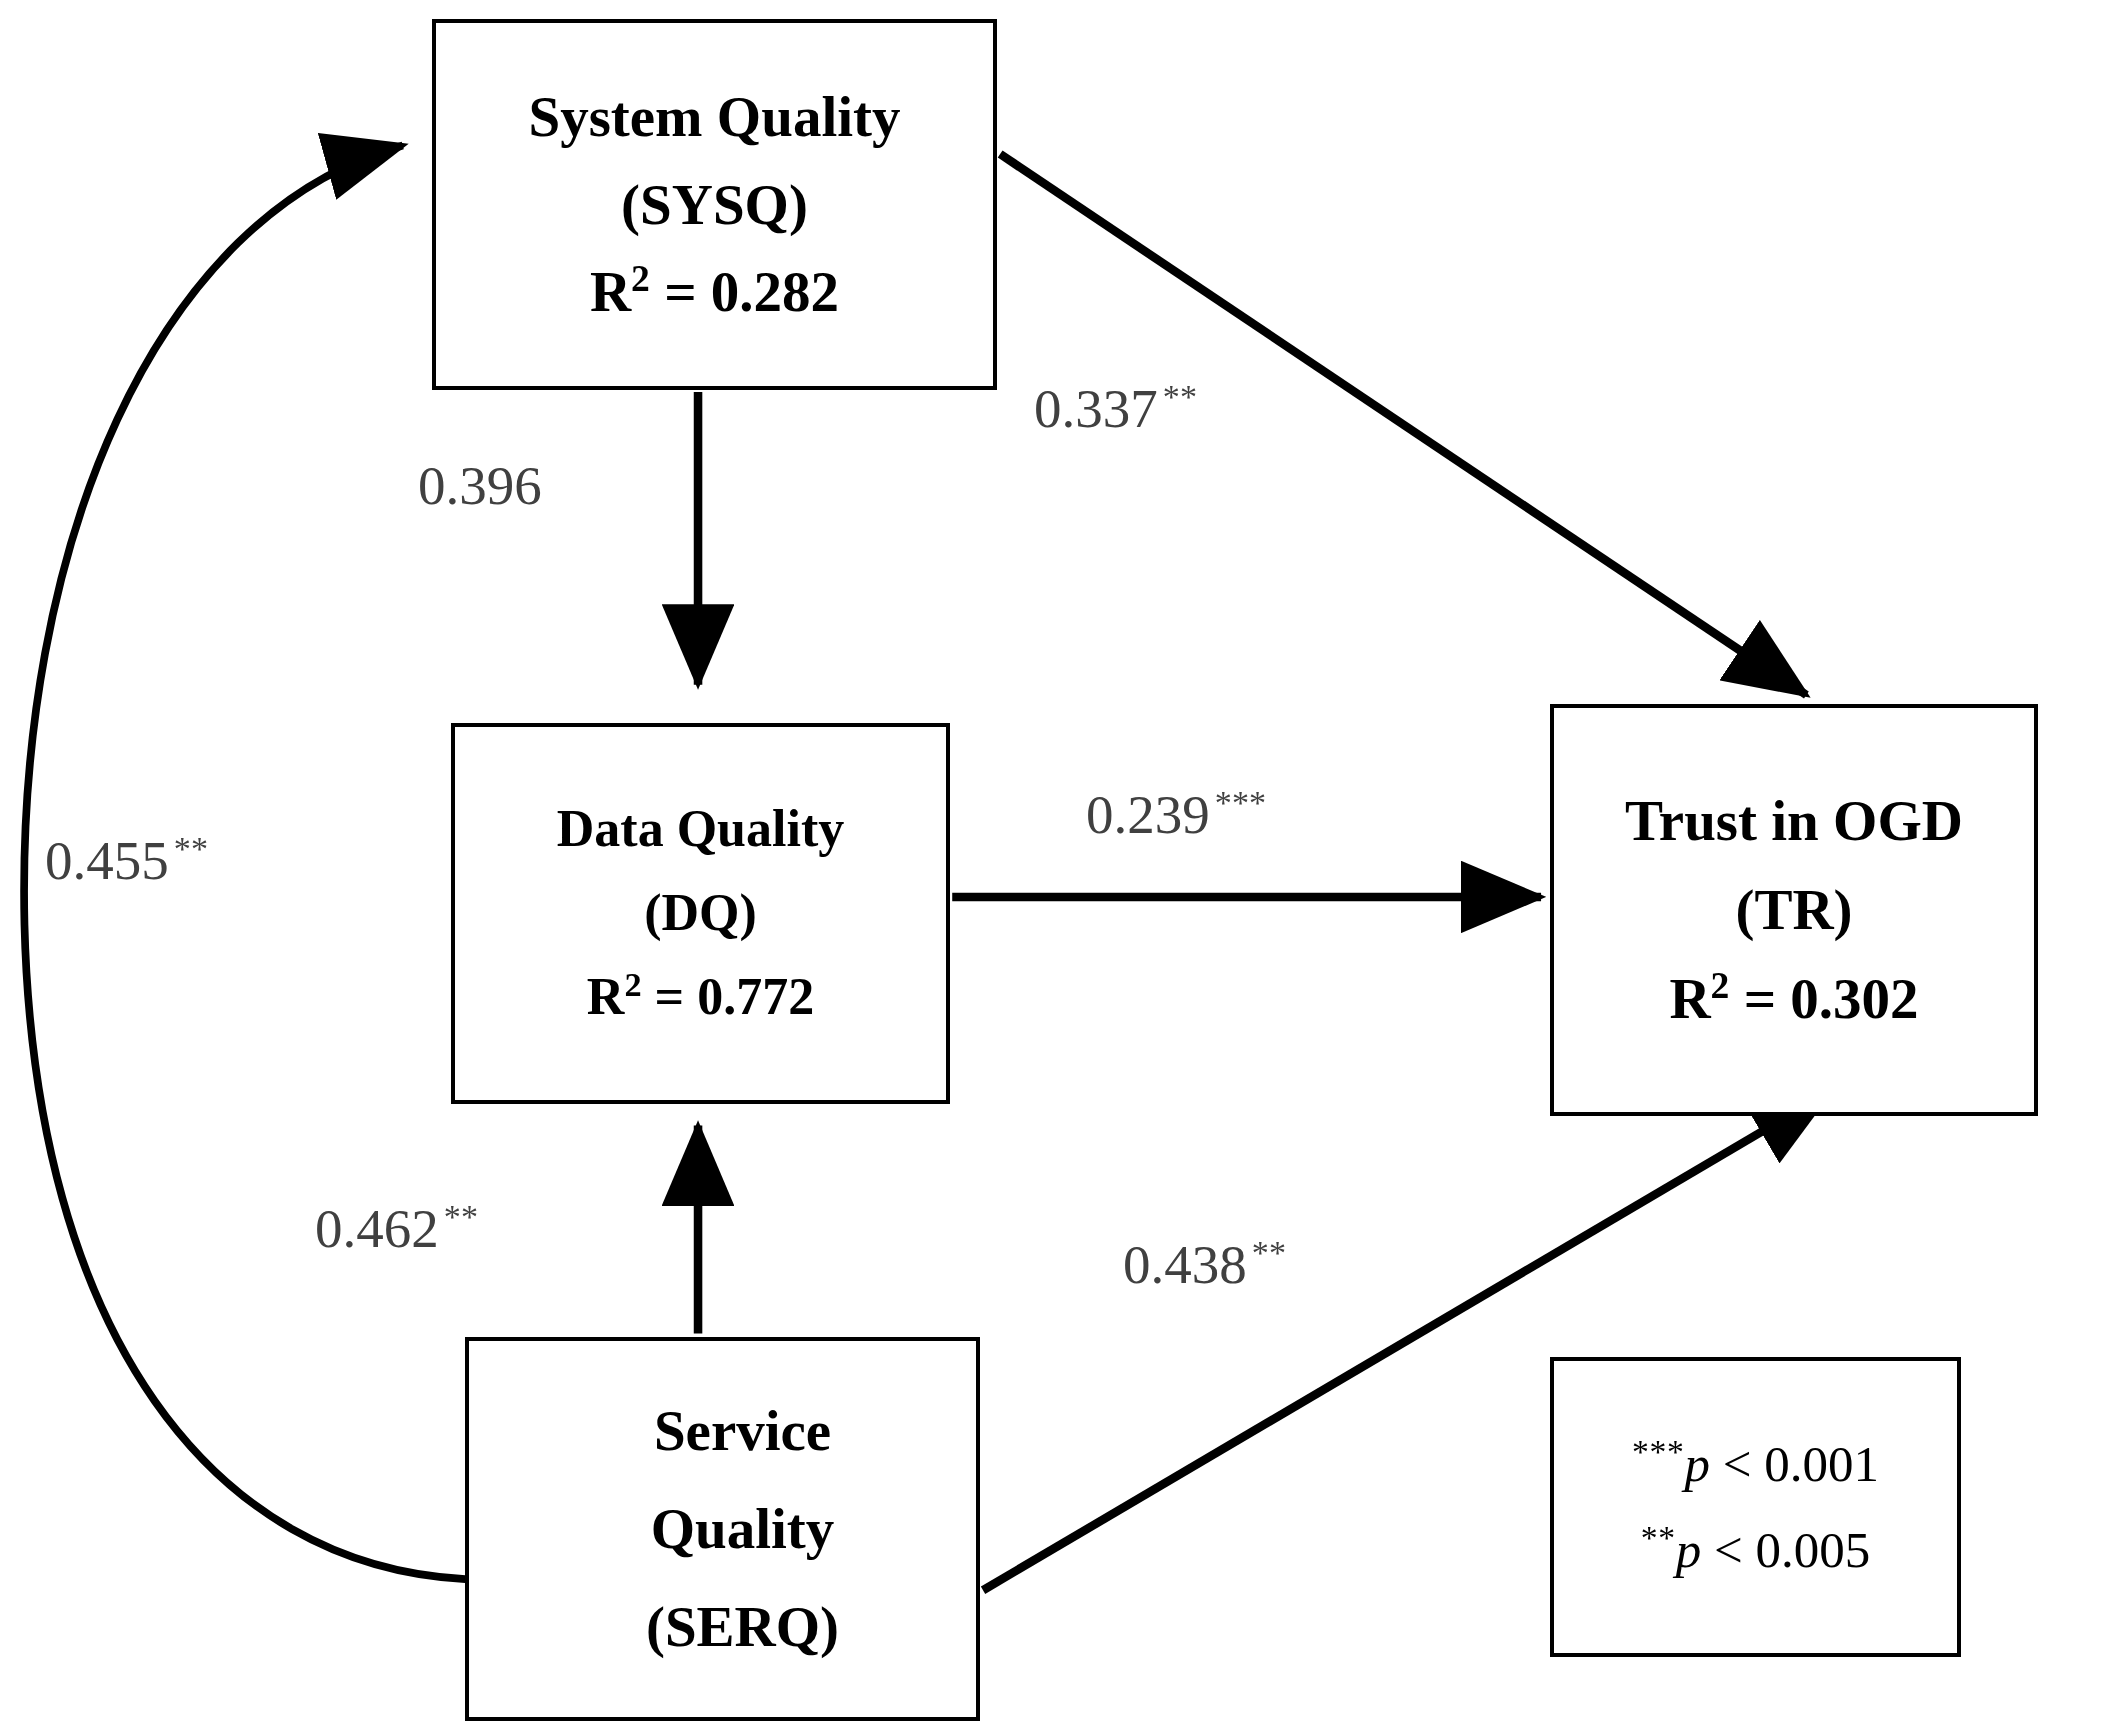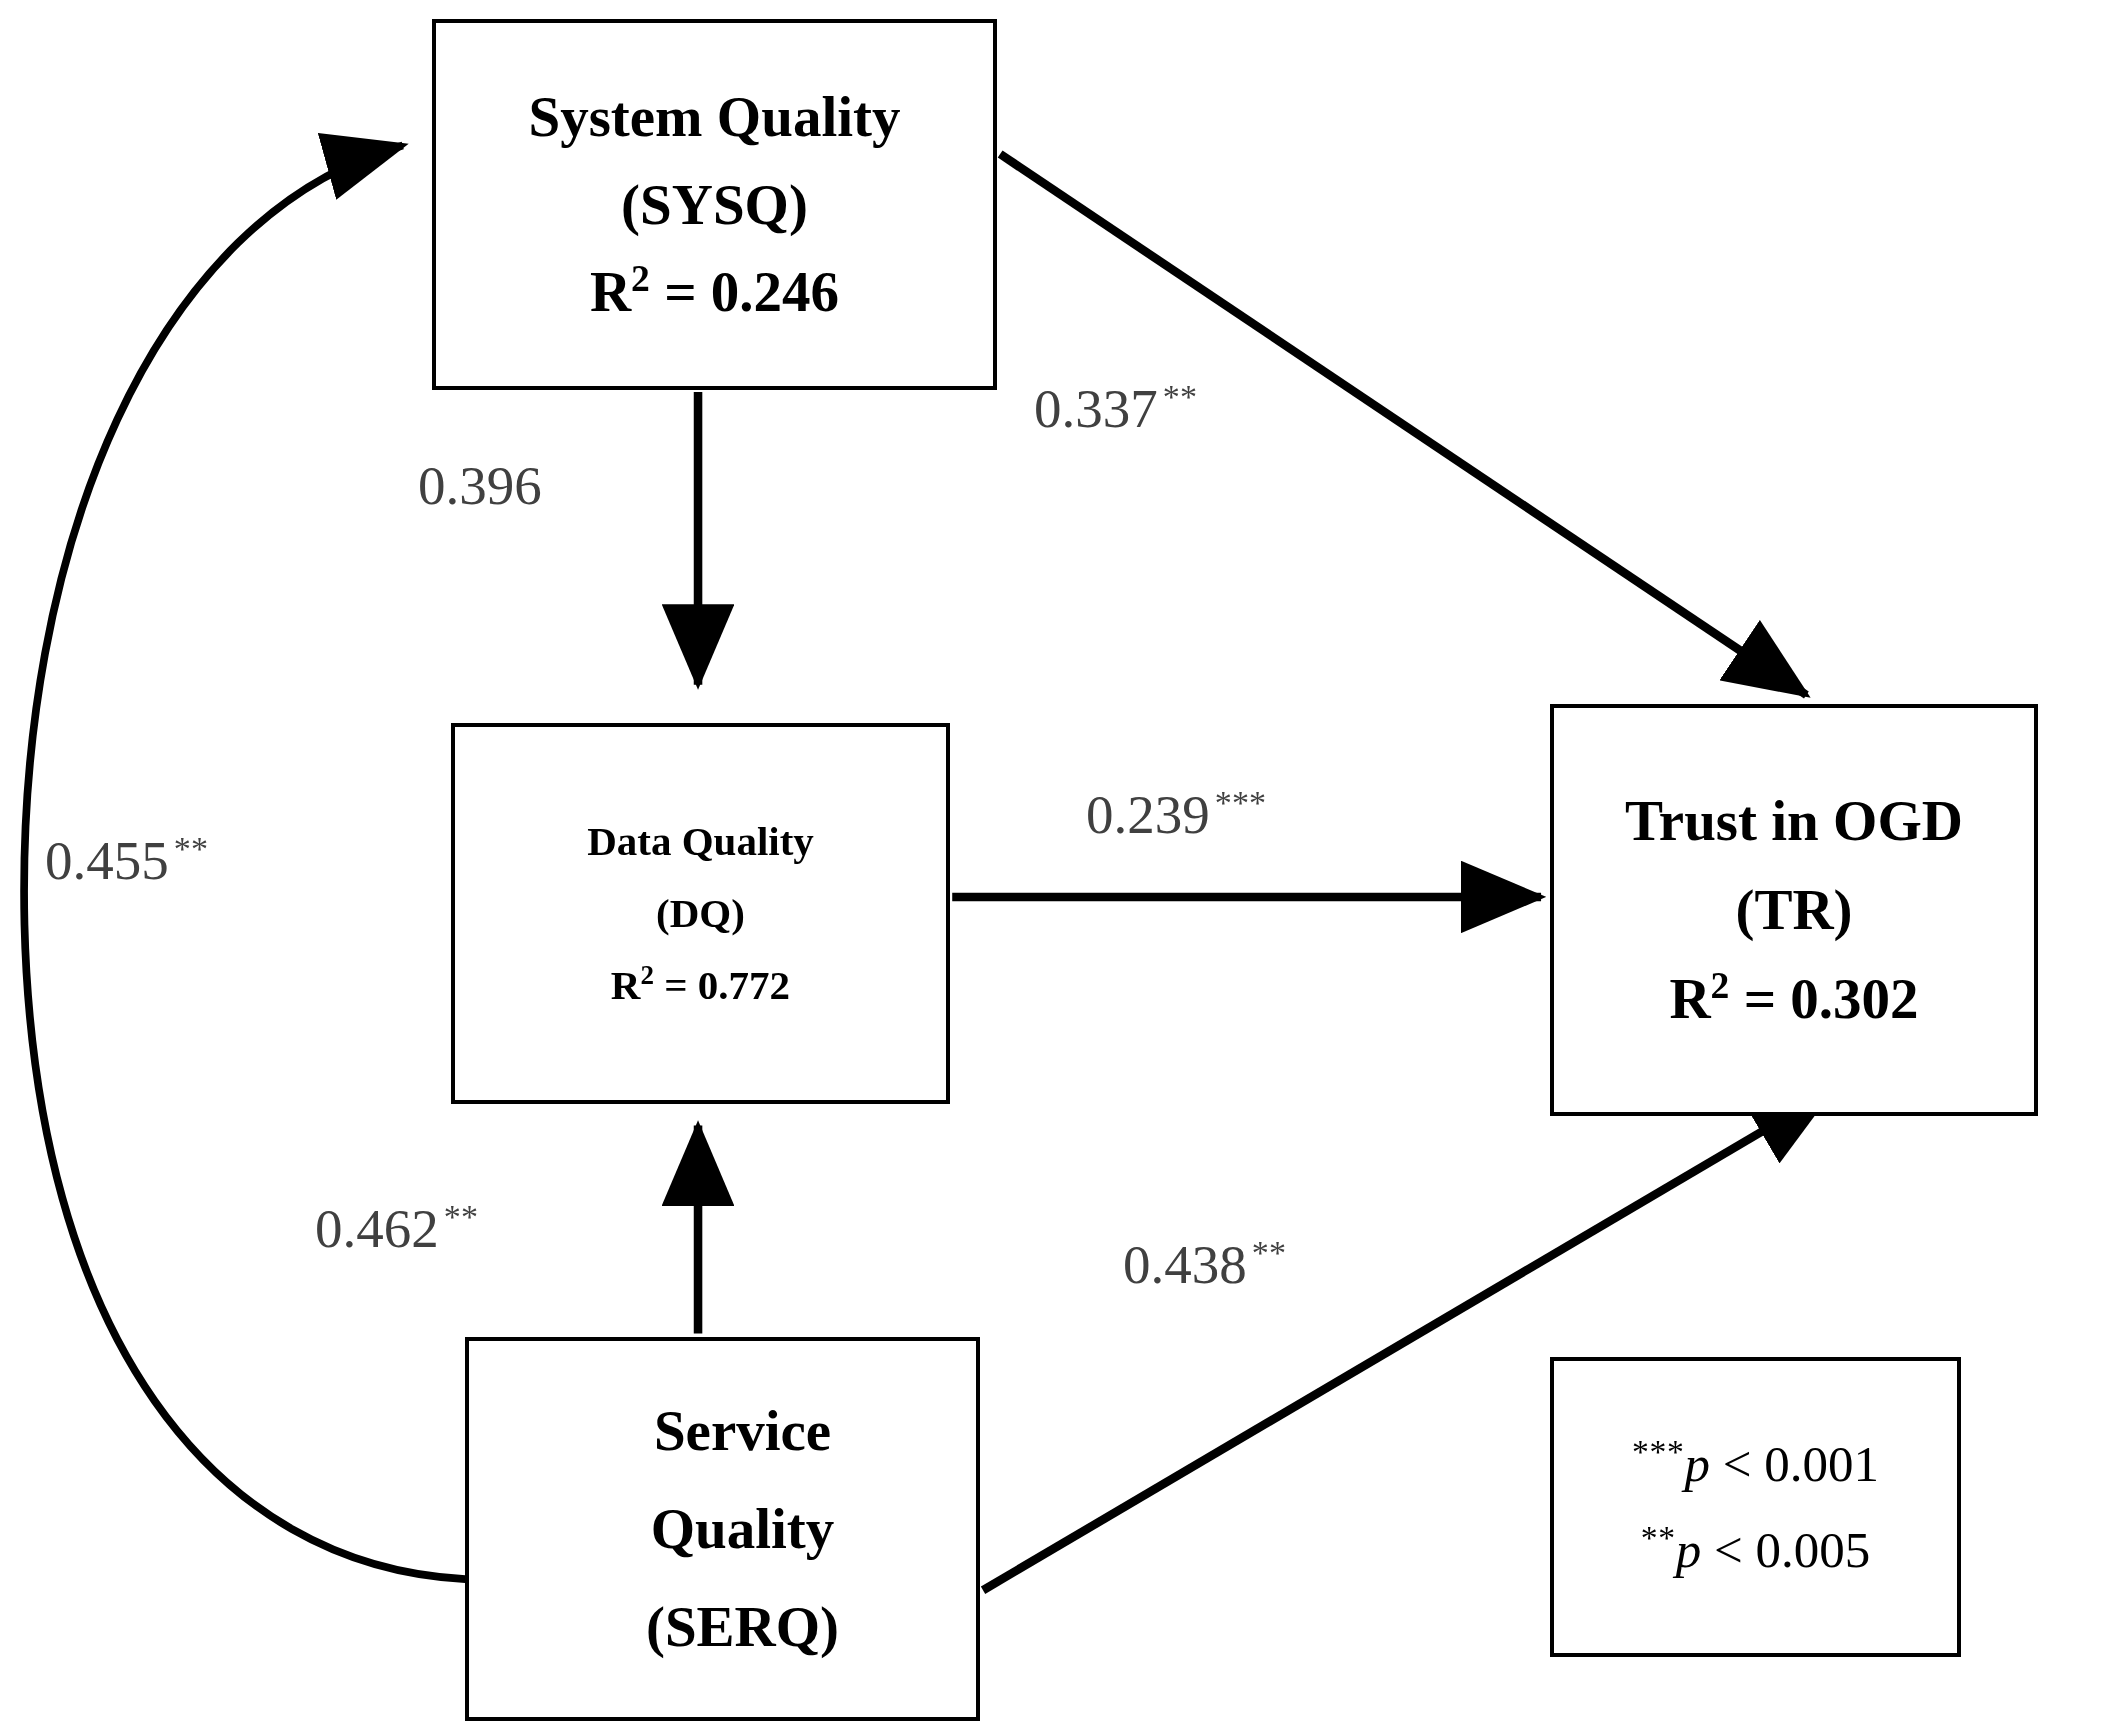--- a/index.html
+++ b/index.html
@@ -38,21 +38,21 @@
     font-weight: bold;
     color: #000000;
     line-height: 1.05;
   }
   .node-sysq { left: 432px;  top: 19px;   width: 565px; height: 371px; }
   .node-dq   { left: 451px;  top: 723px;  width: 499px; height: 381px; }
   .node-tr   { left: 1550px; top: 704px;  width: 488px; height: 412px; align-items: center; }
   .node-serq { left: 465px;  top: 1337px; width: 515px; height: 384px; padding-left: 40px; }
 
   .node-sysq .line { font-size: 57px; margin: 13.7px 0; }
-  .node-dq   .line { font-size: 41px; margin: 14.6px 0; }
+  .node-dq   .line { font-size: 52px; margin: 14.6px 0; }
   .node-tr   .line { font-size: 57px; margin: 14.6px 0; }
   .node-serq .line { font-size: 57px; margin: 19px 0; }
 
   .sup { font-size: 0.66em; vertical-align: super; line-height: 0; }
 
   .legend {
     position: absolute;
     left: 1550px;
     top: 1357px;
     width: 411px;
@@ -120,21 +120,21 @@
     <line x1="1112" y1="1048" x2="1800" y2="1048" stroke="#000000" stroke-width="10" marker-end="url(#ah-big)"></line>
 
     <line x1="815" y1="1558" x2="815" y2="1315" stroke="#000000" stroke-width="10" marker-end="url(#ah-big)"></line>
 
     <line x1="1148" y1="1858" x2="2138" y2="1275" stroke="#000000" stroke-width="10" marker-end="url(#ah-big)"></line>
   </svg>
 
   <div class="node node-sysq">
     <div class="line">System Quality</div>
     <div class="line">(SYSQ)</div>
-    <div class="line"><span>R</span><span class="sup">2</span><span> = 0.246</span></div>
+    <div class="line"><span>R</span><span class="sup">2</span><span> = 0.282</span></div>
   </div>
 
   <div class="node node-dq">
     <div class="line">Data Quality</div>
     <div class="line">(DQ)</div>
     <div class="line"><span>R</span><span class="sup">2</span><span> = 0.772</span></div>
   </div>
 
   <div class="node node-tr">
     <div class="line">Trust in OGD</div>

